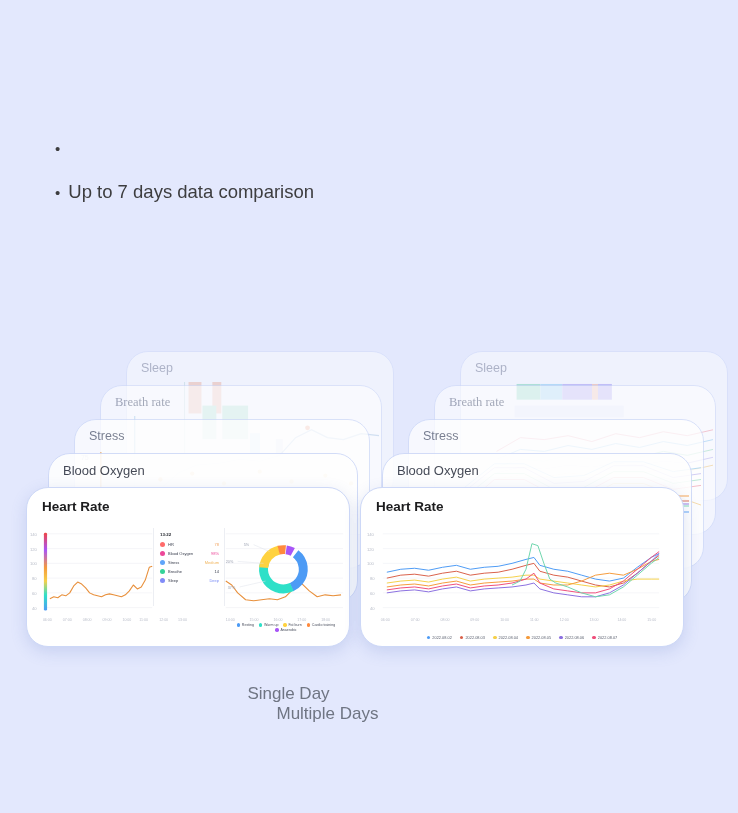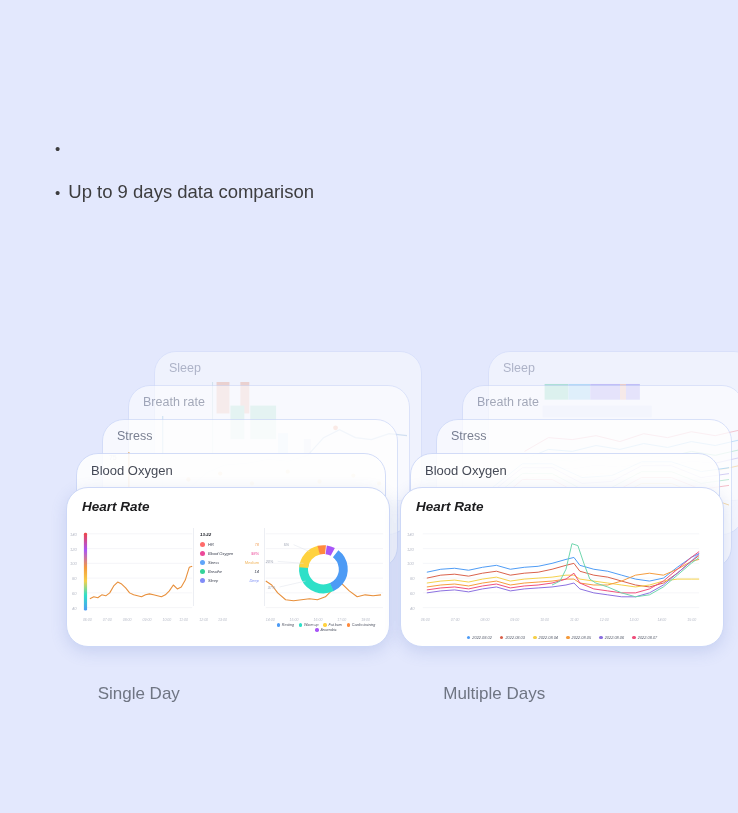--- a/index.html
+++ b/index.html
@@ -41,40 +41,40 @@
     font-size: 15px;
     line-height: 26px;
     margin-right: 8px;
     color: #3d3d3f;
   }
 
   
   .stacks {
     position: absolute;
     left: 0; top: 345px;
-    width: 635px; height: 330px; margin-left: 28px;
+    width: 635px; height: 330px;
   }
   .stack { position: absolute; top: 0; width: 360px; height: 330px; }
   .stack-left  { left: 18px; }
   .stack-right { left: 352px; }
 
   .card {
     position: absolute;
     border-radius: 22px;
     background: #ffffff;
     border: 1.4px solid #cdd8f7;
     overflow: hidden;
   }
   
   .card.c5 { left: 108px; top: 6px;   width: 268px; height: 150px; opacity: .45; z-index: 1; }
-  .card.c4 { left: 82px;  top: 40px;  width: 282px; height: 150px; opacity: .58; z-index: 2; }
+  .card.c4 { left: 82px;  top: 40px;  width: 282px; height: 150px; opacity: .58; z-index: 2; font-family: Liberation Serif, serif; }
   .card.c3 { left: 56px;  top: 74px;  width: 296px; height: 150px; opacity: .72; z-index: 3; }
   .card.c2 { left: 30px;  top: 108px; width: 310px; height: 150px; opacity: .88; z-index: 4; }
-  .card.c1 { left: 20px;   top: 142px; width: 324px; height: 160px; opacity: 1;   z-index: 5;
-             box-shadow: 0 5px 16px rgba(80,105,190,.18); font-style: italic; }
+  .card.c1 { left: 8px;   top: 142px; width: 324px; height: 160px; opacity: 1;   z-index: 5;
+             box-shadow: 0 5px 16px rgba(80,105,190,.18); }
 
   .card-title {
     position: absolute;
     left: 14px; top: 9px;
     font-size: 12.5px;
     font-weight: 500;
     color: #6d7488;
     white-space: nowrap;
   }
   .card.c1 .card-title { font-size: 13.5px; color: #1c1c1e; font-weight: 600; left: 15px; top: 11px; }
@@ -125,20 +125,21 @@
     display: flex; justify-content: center; gap: 8px;
   }
   .dayl-item { display: flex; align-items: center; font-size: 3.9px; color: #585e6d; white-space: nowrap; }
   .dayl-dot { width: 3.6px; height: 3.6px; border-radius: 50%; margin-right: 2px; }
 
   
   .captions {
     position: absolute;
     left: 0; top: 684px; width: 633px;
     display: flex;
+    flex-direction: column;
   }
   .caption {
     flex: 1 1 0;
     text-align: center;
     font-size: 17px;
     color: #6f7583;
   }
   .caption.cap-left  { padding-right: 56px; }
   .caption.cap-right { padding-left: 22px; text-align: center; }
 </style>
@@ -147,21 +148,21 @@
 
 <div class="headline">
 </div>
 
 <div class="bullets">
   <div class="bullet">
     <span class="dot">•</span>
   </div>
   <div class="bullet">
     <span class="dot">•</span>
-    <span>Up to 9 days data comparison</span>
+    <span>Up to 7 days data comparison</span>
   </div>
 </div>
 
 <div class="stacks">
 
   <div class="stack stack-left">
 
     <div class="card c5">
       <div class="card-title">Sleep</div>
       <div class="card-body">

